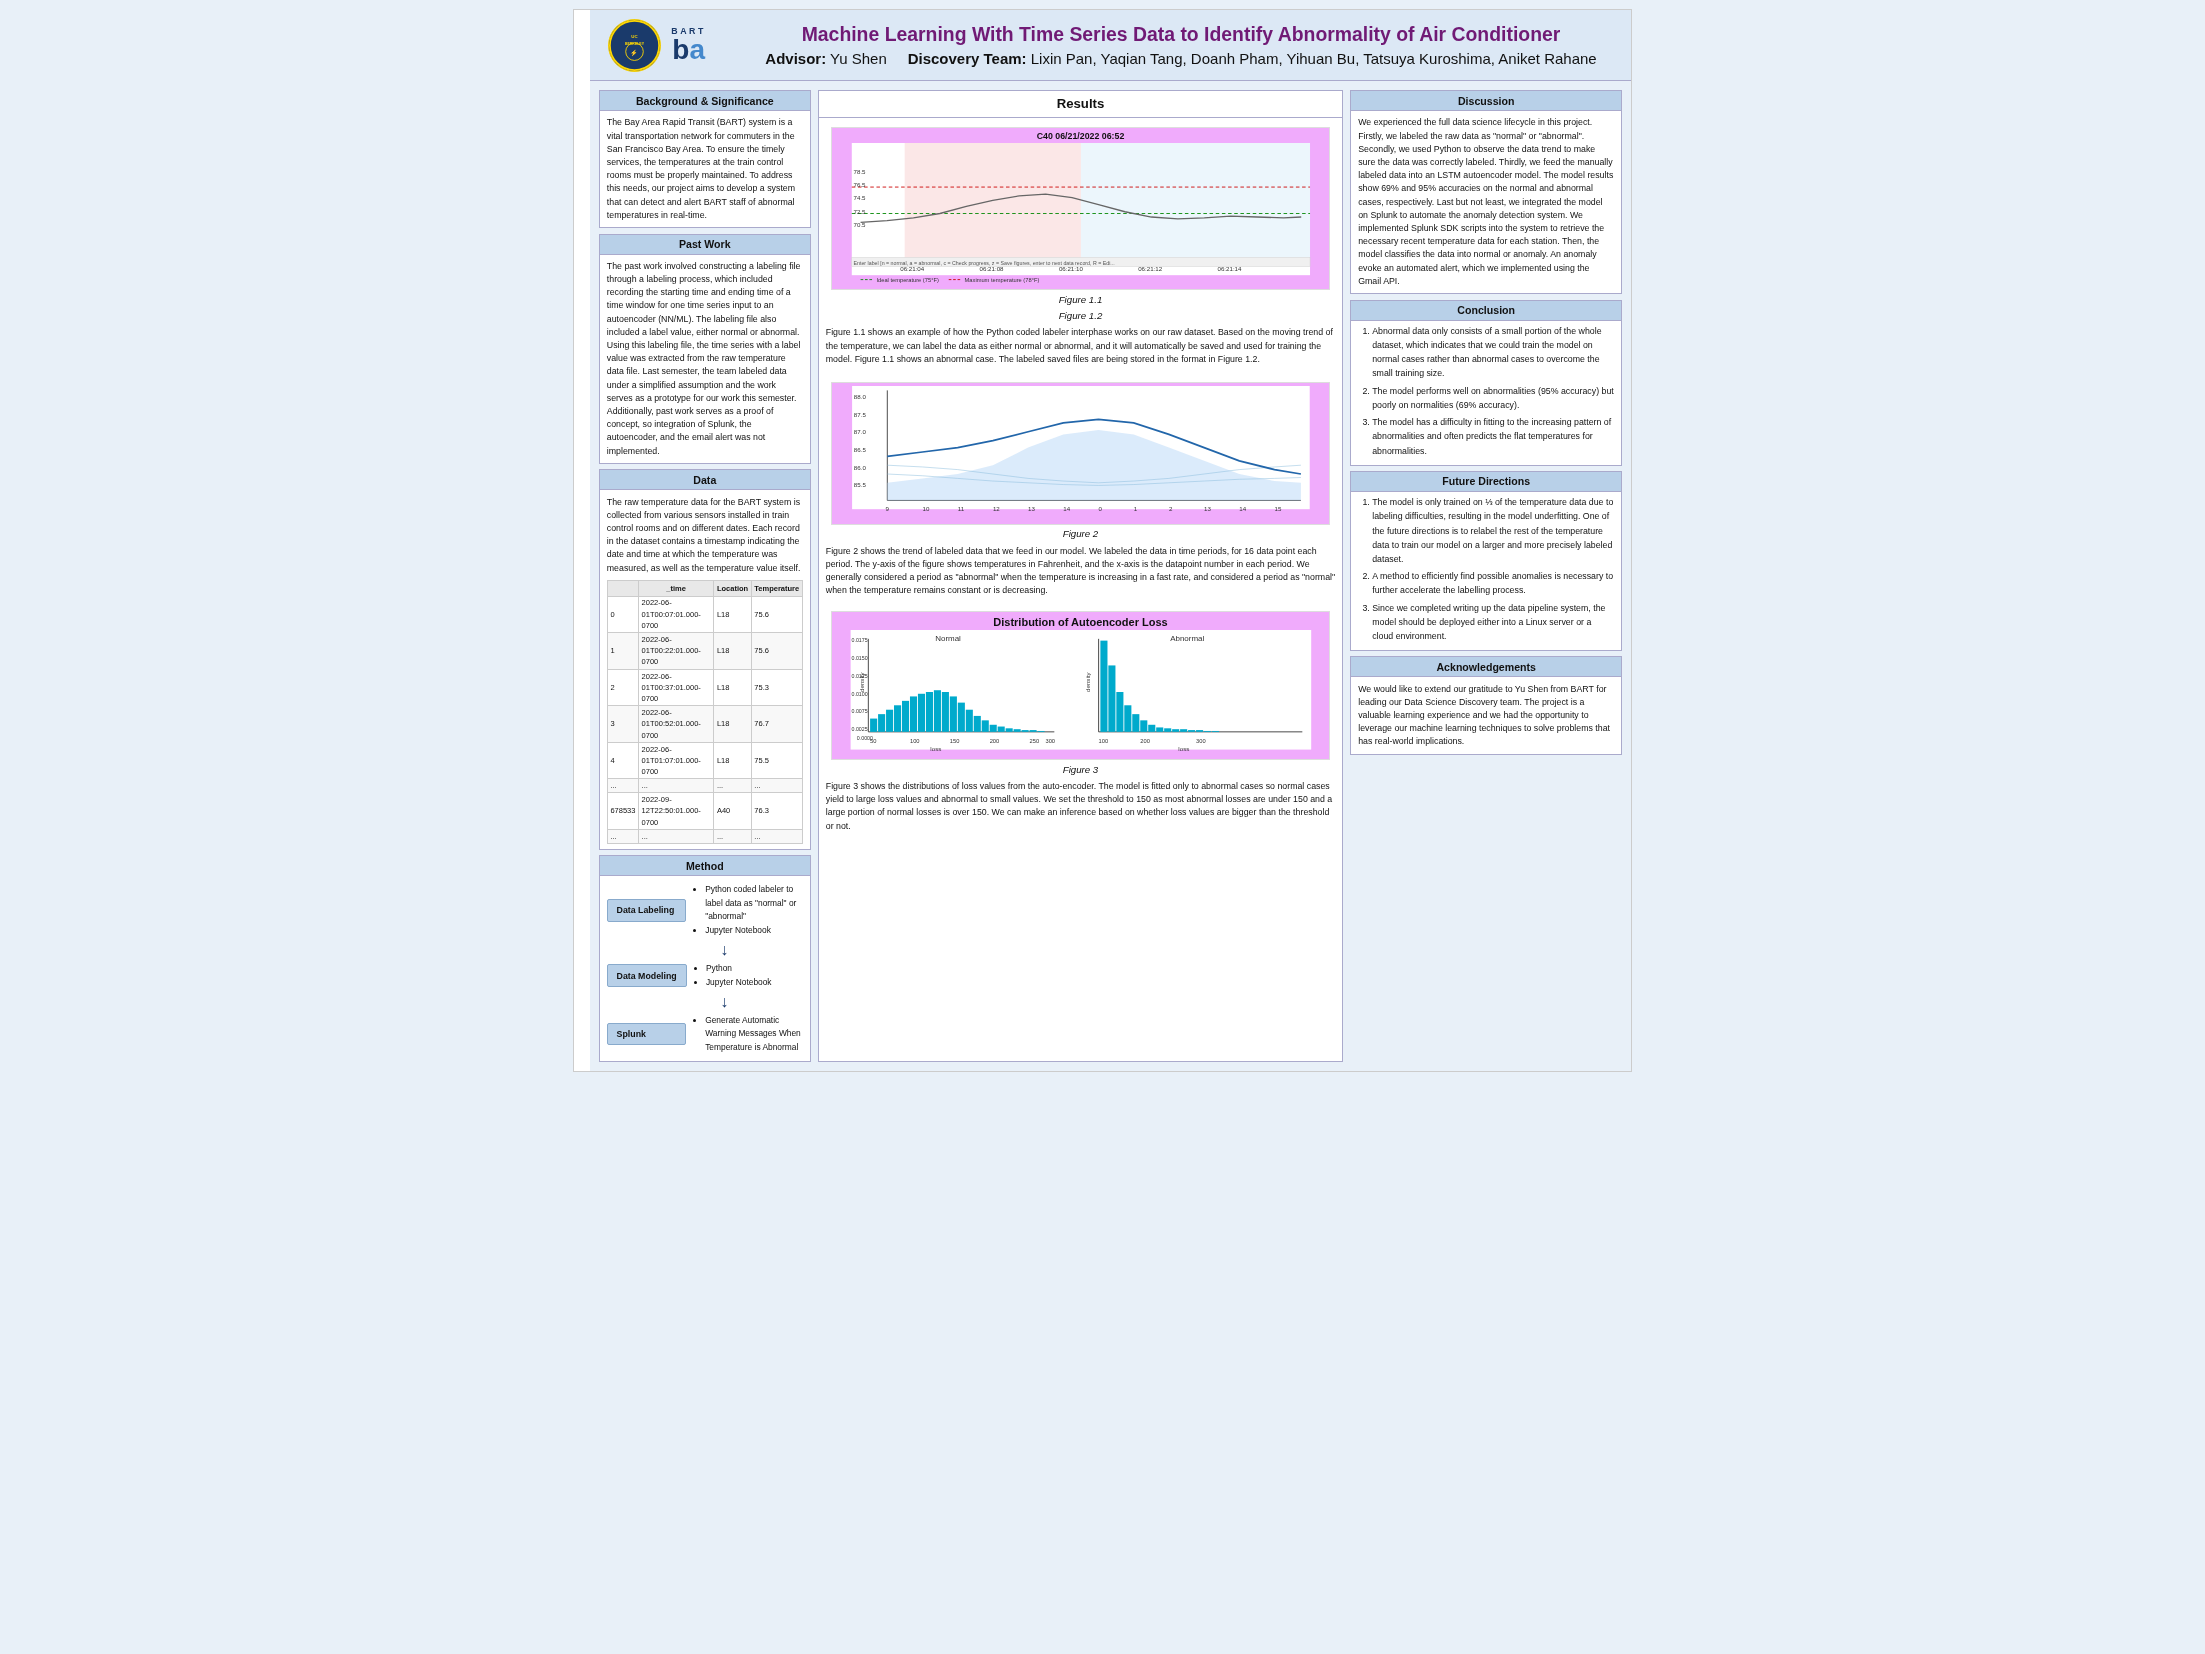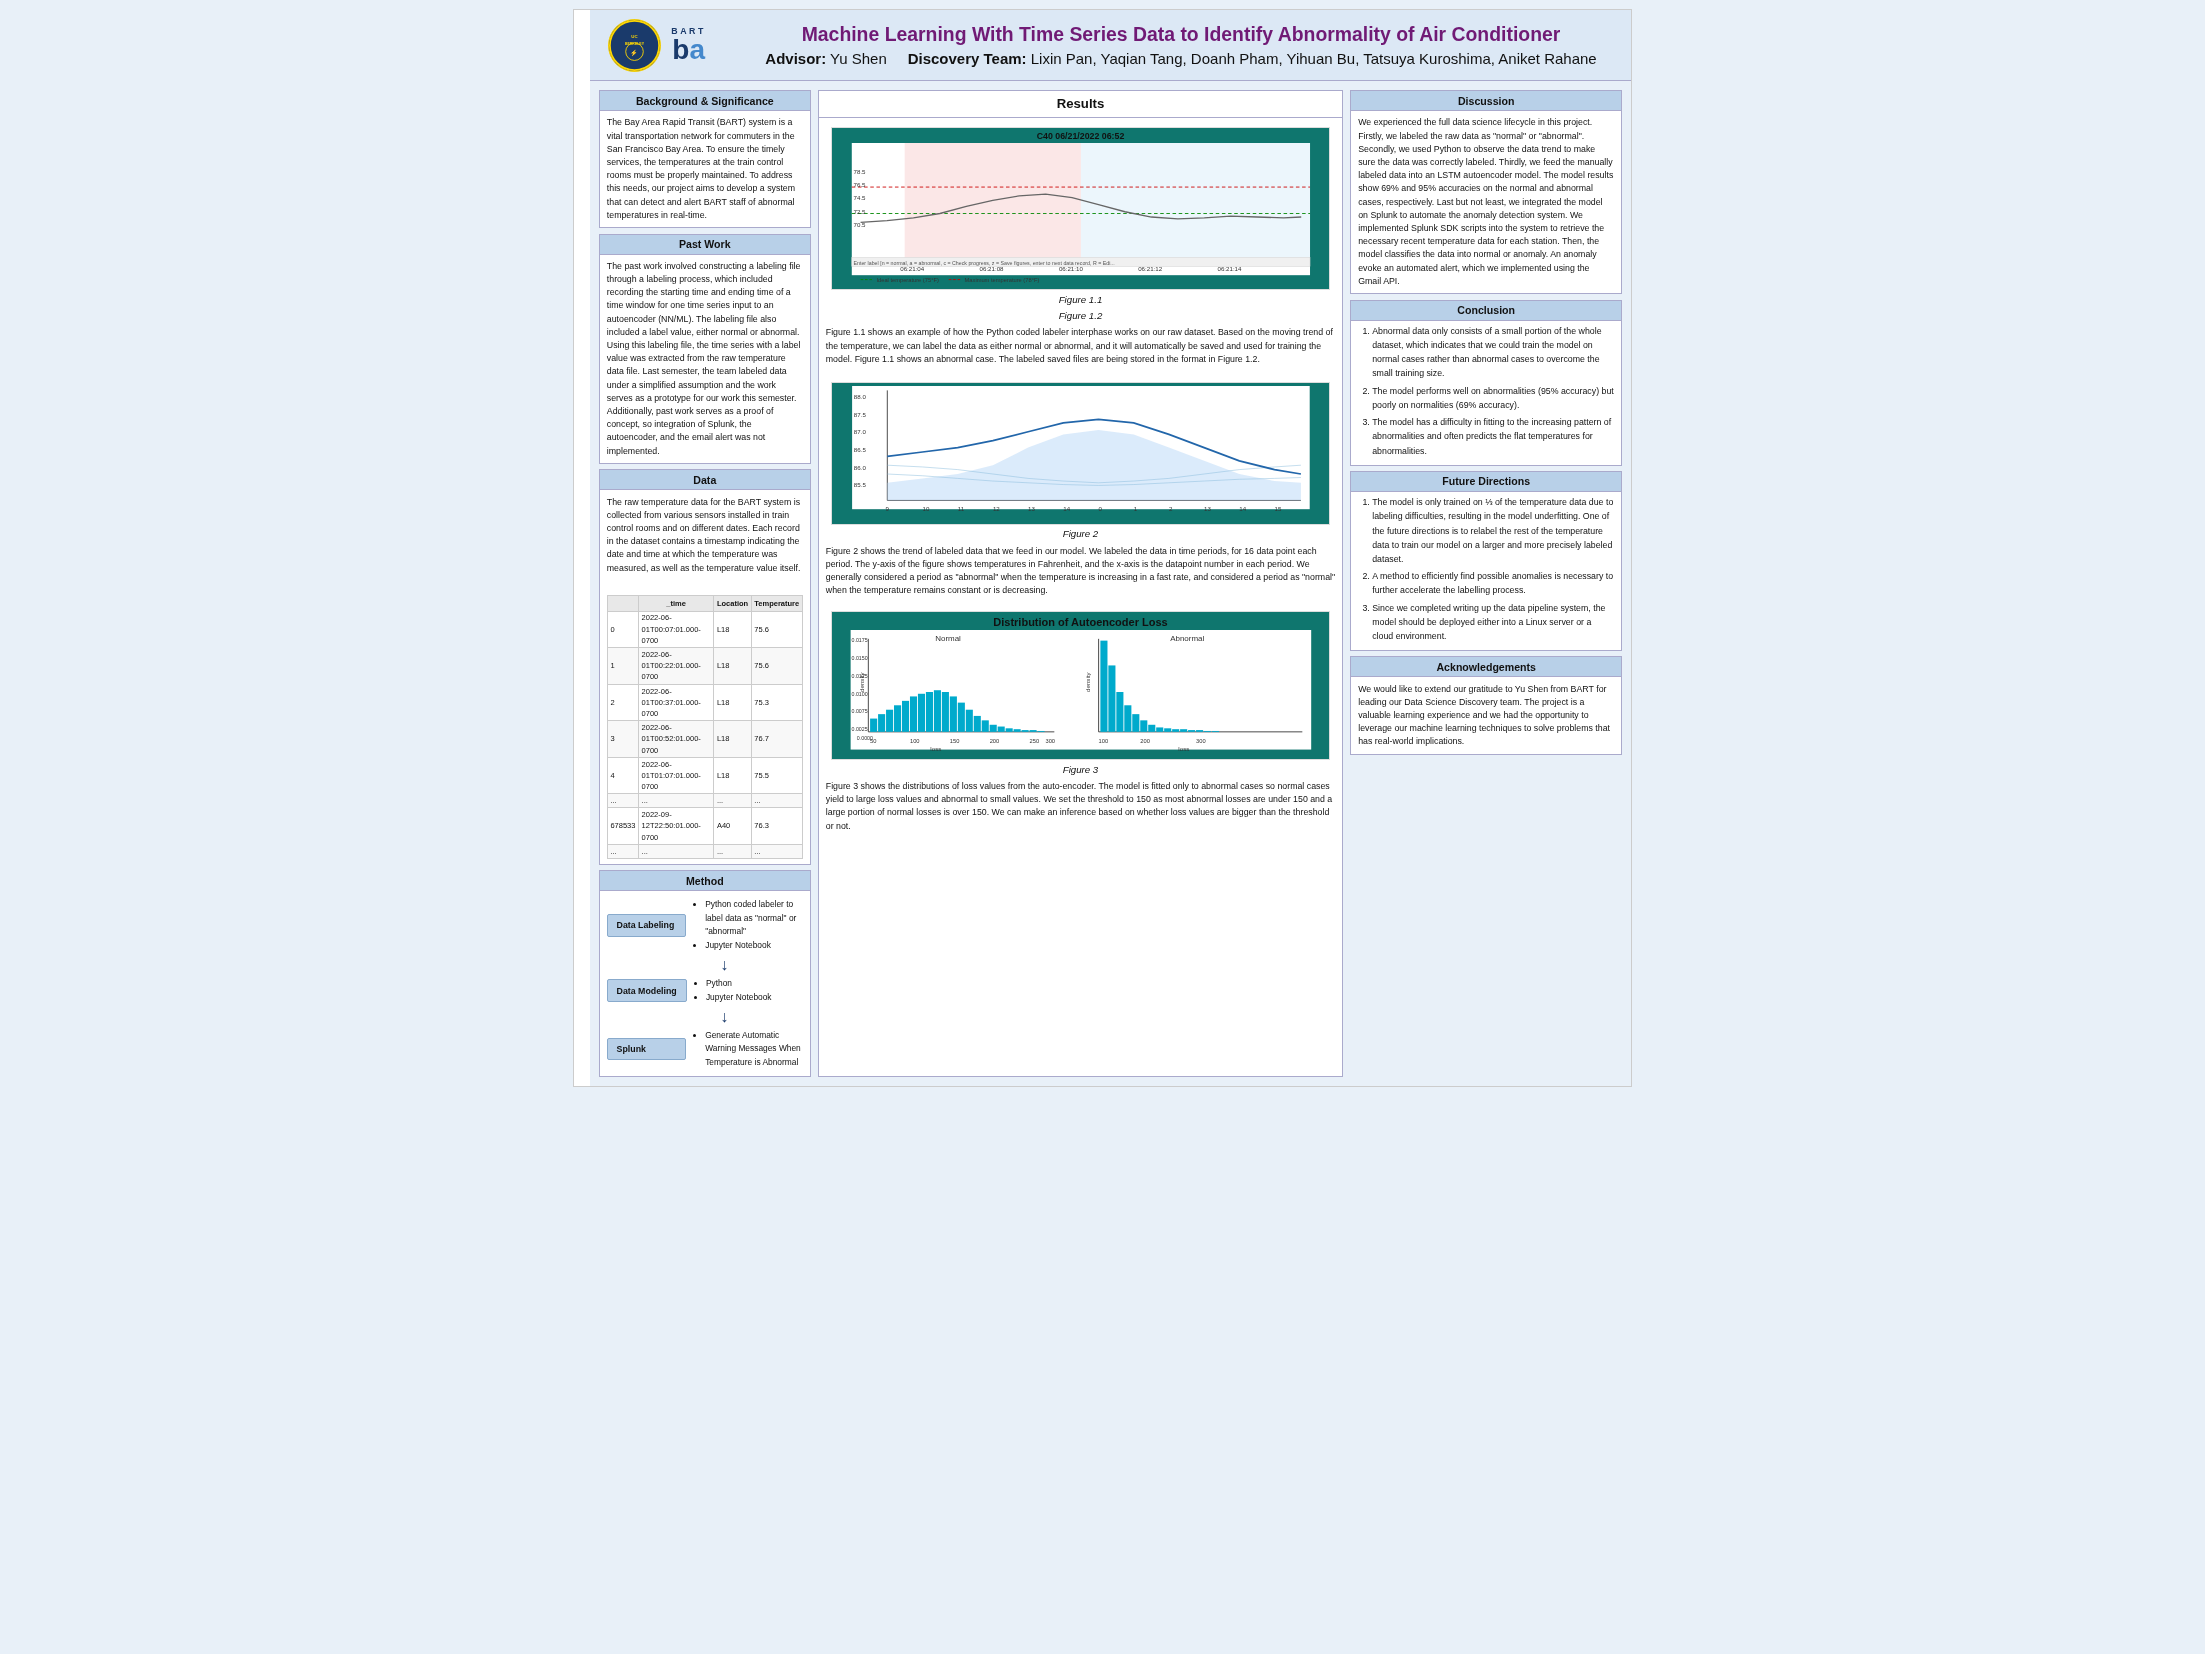--- a/index.html
+++ b/index.html
@@ -125,21 +125,21 @@
       padding: 5.3px 7px;
       font-size: 8.8px;
       line-height: 1.5;
     }
 
     
     .data-table {
       width: 100%;
       border-collapse: collapse;
       font-size: 7.5px;
-      margin-top: 20px;
+      margin-top: 5px;
     }
     .data-table th {
       background: #e8e8e8;
       border: 0.9px solid #ccc;
       padding: 1.8px 2.6px;
       text-align: center;
     }
     .data-table td {
       border: 0.9px solid #ccc;
       padding: 0.9px 2.6px;
@@ -190,21 +190,21 @@
       background: white;
       text-align: center;
       font-weight: bold;
       font-size: 13.2px;
       padding: 5.3px;
       border-bottom: 0.9px solid #aac;
     }
 
     
     .chart-area {
-      background: #0f766e;
+      background: #f0abfc;
       border: 0.9px solid #ddd;
       margin: 3.5px 5.3px;
       padding: 3.5px;
       text-align: center;
     }
     .fig-caption {
       text-align: center;
       font-size: 9.7px;
       margin: 1.8px 0 5.3px 0;
       font-style: italic;

